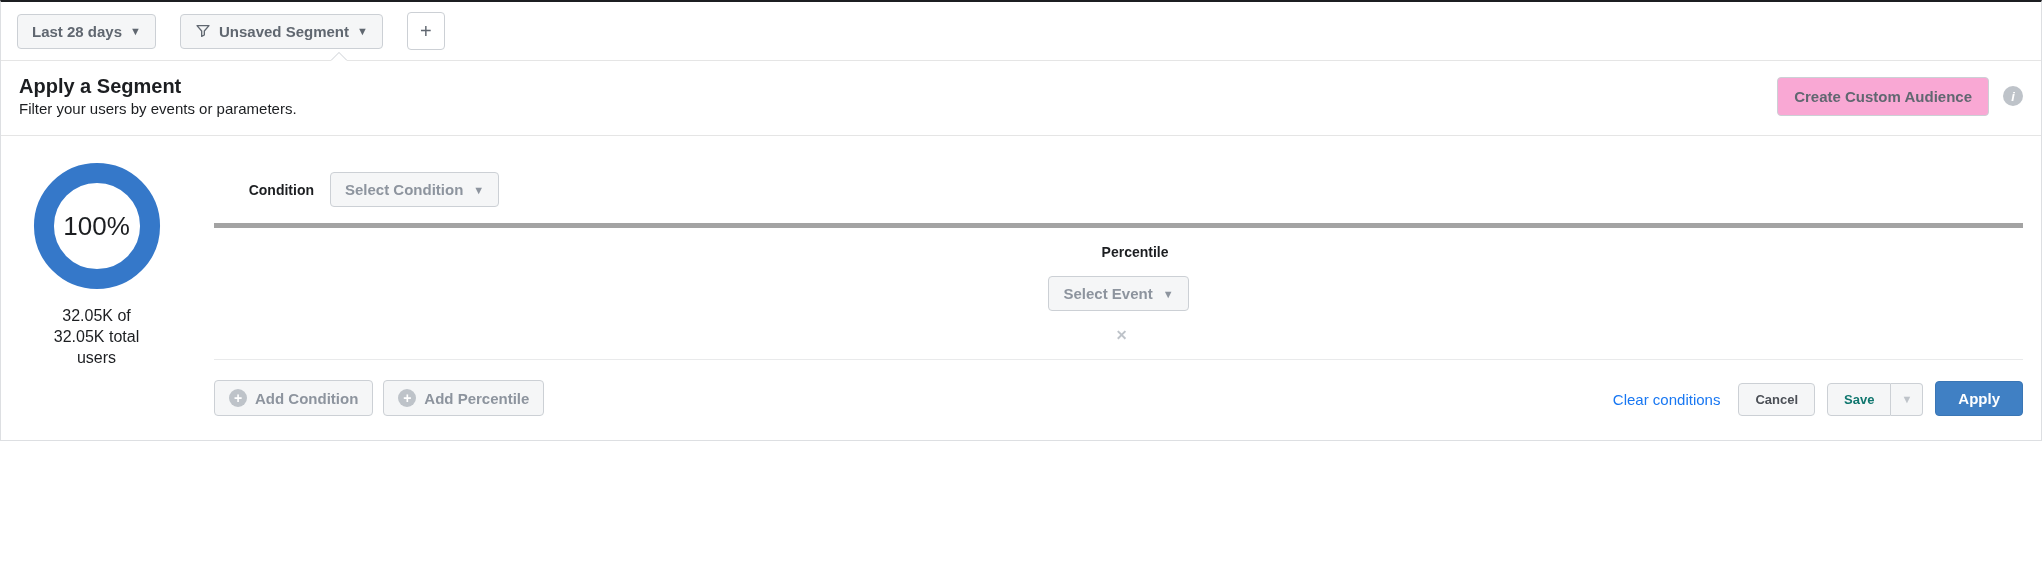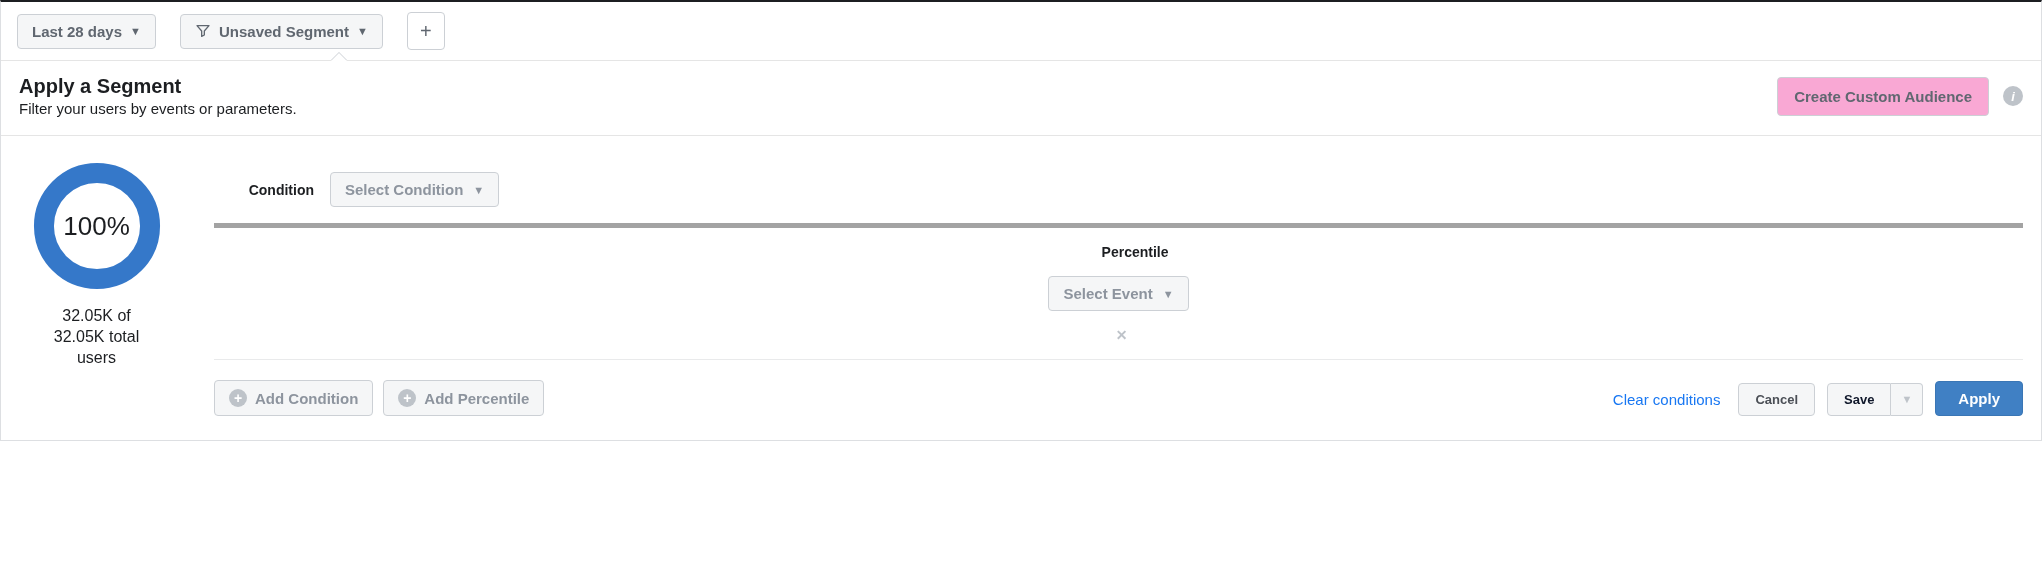--- a/index.html
+++ b/index.html
@@ -196,21 +196,21 @@
     .std-btn {
       background: #f5f6f7;
       border: 1px solid #ccd0d5;
       border-radius: 4px;
       padding: 8px 16px;
       font-size: 13px;
       font-weight: 700;
       color: #4b4f56;
       cursor: pointer;
     }
-    .std-btn.disabled { color: #0f172a; cursor: default; }
+    .std-btn.disabled { color: #0f766e; cursor: default; }
     .btn-group { display: inline-flex; }
     .btn-group .std-btn { border-radius: 4px 0 0 4px; }
     .btn-group .split {
       background: #f5f6f7;
       border: 1px solid #ccd0d5;
       border-left: none;
       border-radius: 0 4px 4px 0;
       padding: 8px 10px;
       color: #bec3c9;
       cursor: pointer;

